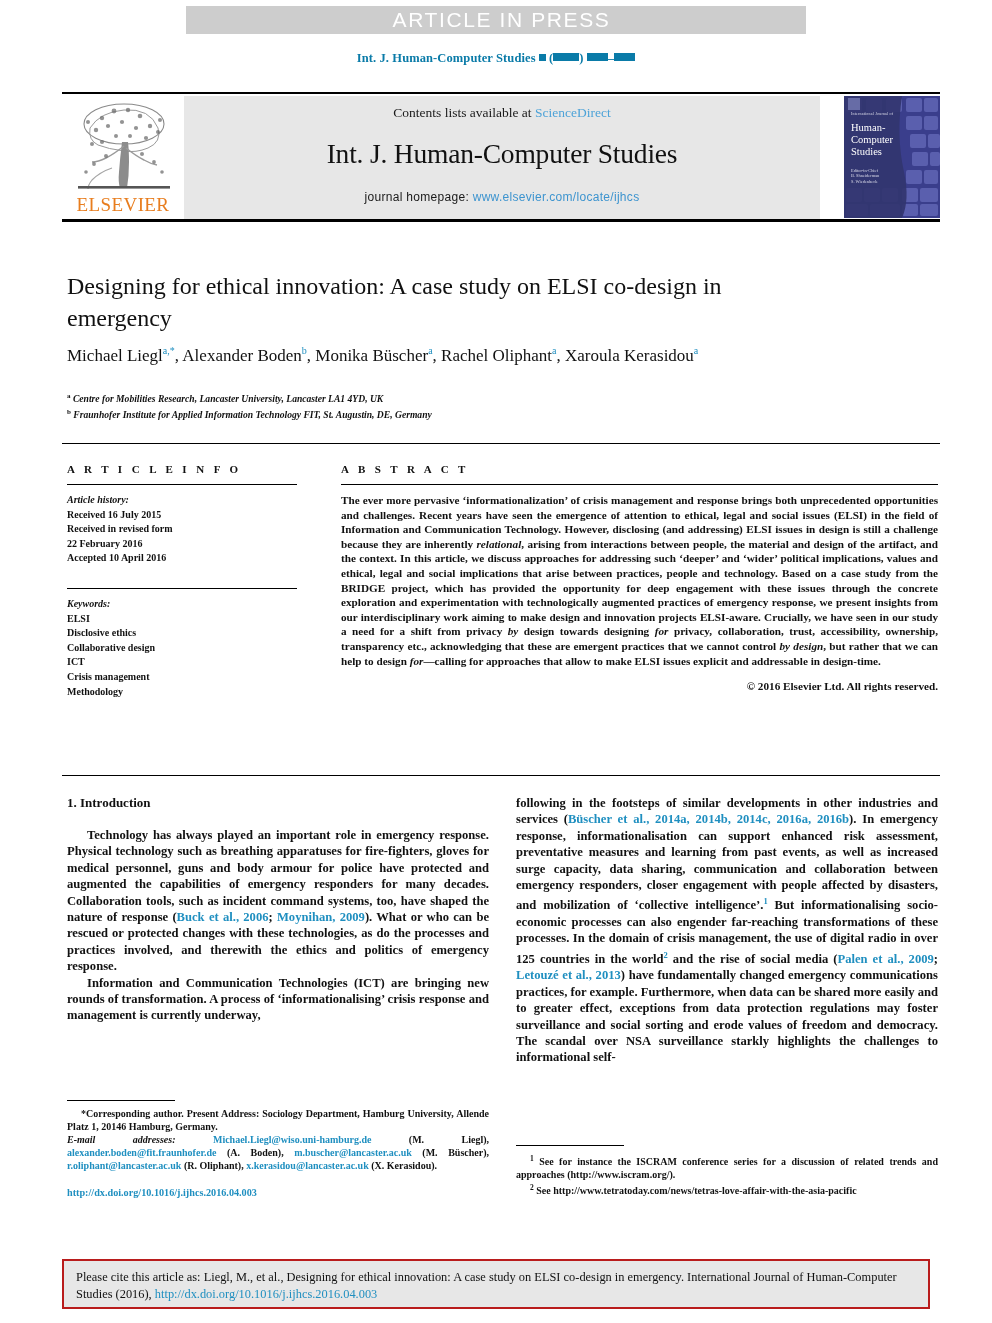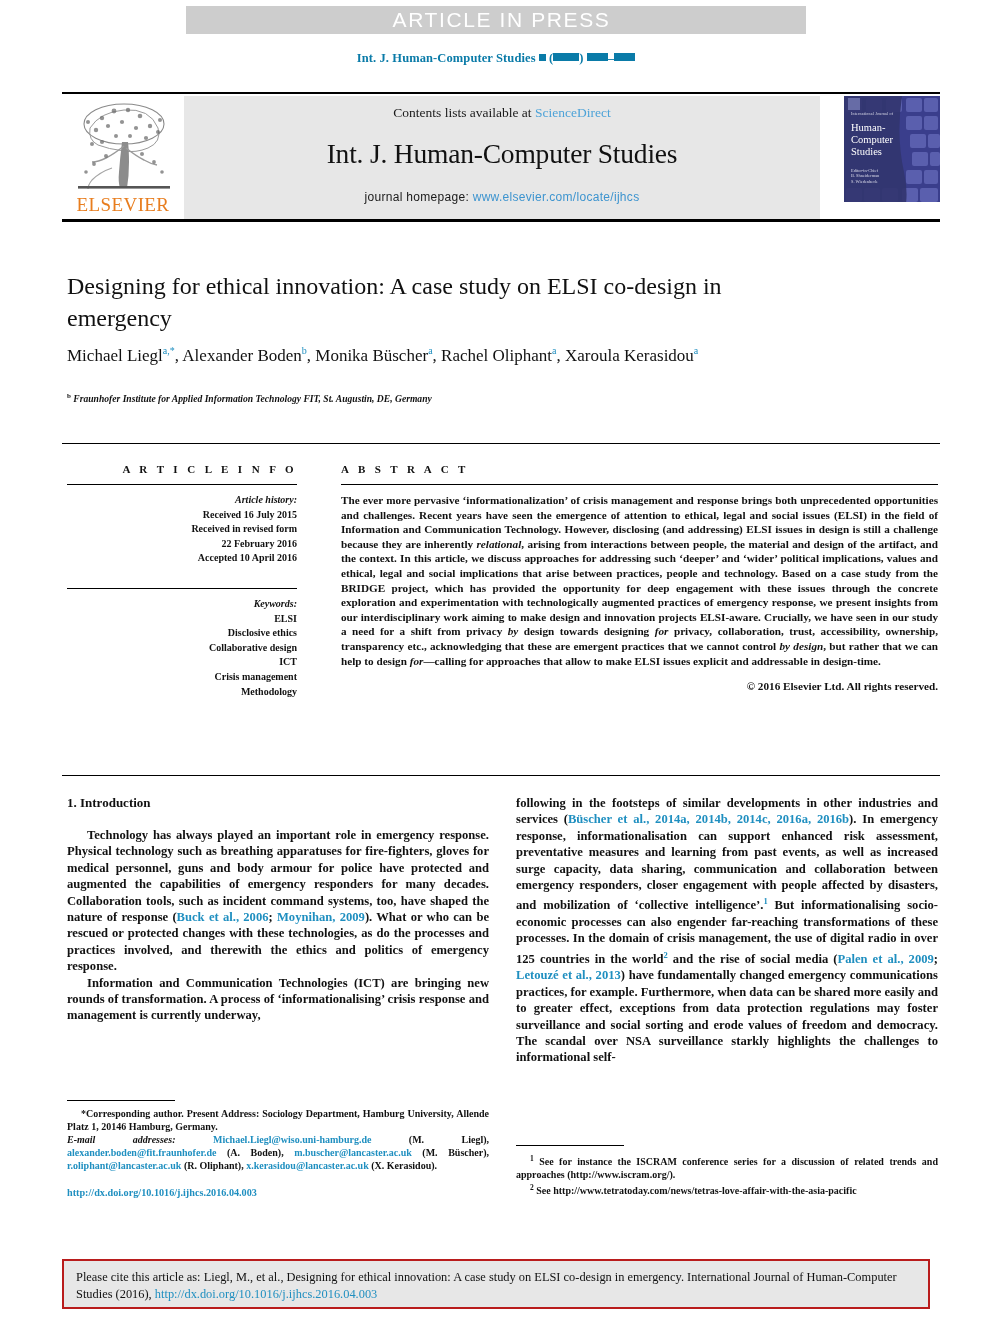--- a/index.html
+++ b/index.html
@@ -126,21 +126,21 @@
     font-family: "Liberation Serif", serif;
   }
   .tree-svg { position: absolute; left: 8px; top: 2px; }
 
   
   .cover {
     position: absolute;
     right: 0;
     top: 4px;
     width: 96px;
-    height: 106px;
+    height: 122px;
     background: #4c1d95;
     overflow: hidden;
   }
   .cover-txt {
     position: absolute;
     left: 7px;
     top: 26px;
     color: #ffffff;
     font-size: 10.5px;
     line-height: 12px;
@@ -205,21 +205,20 @@
     left: 62px; top: 443px;
     width: 878px; height: 1px;
     background: #000;
   }
 
   .info-col {
     position: absolute;
     left: 67px;
     top: 463px;
     width: 230px;
-    text-align: right;
   }
   .sec-head {
     font-size: 11px;
     font-weight: bold;
     letter-spacing: 3.4px;
     color: #111;
     font-family: "Liberation Serif", serif;
   }
   .thin-rule {
     height: 1px;
@@ -470,20 +469,21 @@
 
 <div class="authors">
   <span>Michael Liegl</span><span class="sup-a">a,*</span>,
   <span>Alexander Boden</span><span class="sup-a">b</span>,
   <span>Monika Büscher</span><span class="sup-a">a</span>,
   <span>Rachel Oliphant</span><span class="sup-a">a</span>,
   <span>Xaroula Kerasidou</span><span class="sup-a">a</span>
 </div>
 
 <div class="affil">
+  <div><sup>a</sup> <span>Centre for Mobilities Research, Lancaster University, Lancaster LA1 4YD, UK</span></div>
   <div><sup>b</sup> <span>Fraunhofer Institute for Applied Information Technology FIT, St. Augustin, DE, Germany</span></div>
 </div>
 
 <div class="rule-above-info"></div>
 
 <div class="info-col">
   <div class="sec-head">A R T I C L E  I N F O</div>
   <div class="thin-rule"></div>
   <div class="info-block">
     <div class="ital">Article history:</div>

